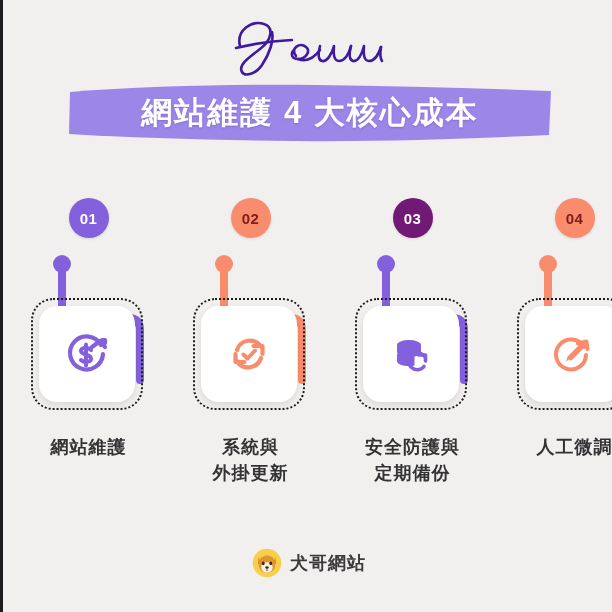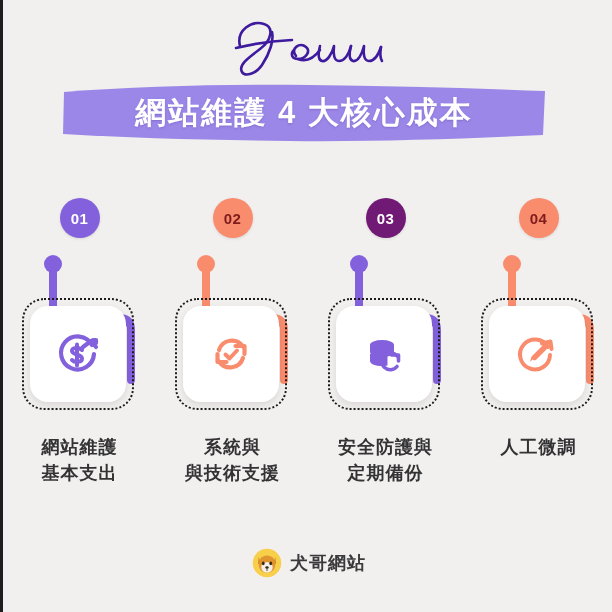--- a/index.html
+++ b/index.html
@@ -31,21 +31,21 @@
     top: 16px;
     width: 612px;
     text-align: center;
     pointer-events: none;
   }
   .script-svg { display: inline-block; }
 
   
   .banner-wrap {
     position: absolute;
-    left: 56px;
+    left: 62px;
     top: 82px;
     width: 490px;
     height: 62px;
   }
   .banner-shape {
     position: absolute;
     inset: 0;
   }
   .banner-title {
     position: absolute;
@@ -71,20 +71,21 @@
     top: 198px;
     width: 612px;
     display: flex;
   }
   .column {
     width: 153px;
     position: relative;
     display: flex;
     flex-direction: column;
     align-items: center;
+    padding-left: 9px;
   }
 
   
   .badge {
     width: 40px;
     height: 40px;
     border-radius: 50%;
     display: flex;
     align-items: center;
     justify-content: center;
@@ -217,21 +218,20 @@
             <path d="M40 17 A16.5 16.5 0 1 0 42 26" fill="none" stroke="#8361dd" stroke-width="4.2" stroke-linecap="round"></path>
             <path d="M31 19 L39 13 L44 19" fill="none" stroke="#8361dd" stroke-width="4.2" stroke-linecap="round" stroke-linejoin="round"></path>
             <path d="M41 12 L44 12 L44 15" fill="none" stroke="#8361dd" stroke-width="4.2" stroke-linecap="round" stroke-linejoin="round"></path>
             <path d="M30 22 C 27 19, 20 19, 20 23 C 20 27, 30 26, 30 30.5 C 30 34.5, 23 35, 20 32" fill="none" stroke="#8361dd" stroke-width="4" stroke-linecap="round"></path>
             <path d="M25 16.5 L25 37.5" fill="none" stroke="#8361dd" stroke-width="4" stroke-linecap="round"></path>
           </svg>
         </div>
       </div>
       <div class="caption">
         <span>網站維護</span>
-        <span class="l2">基本支出</span>
       </div>
     </div>
 
     <div class="column">
       <div class="badge orange" style="background: rgb(249, 140, 109);">02</div>
       <div class="connector">
         <svg class="conn-svg" width="153" height="160" viewBox="0 0 153 160">
           <path d="M50 10 L50 52 Q50 62 60 62 L116 62 Q128 62 128 74 L128 124" fill="none" stroke="#f98c6d" stroke-width="8" stroke-linecap="round"></path>
           <circle cx="50" cy="8" r="9" fill="#f98c6d"></circle>
         </svg>
@@ -241,21 +241,21 @@
             <path d="M14 22 A13.5 13.5 0 0 1 38 18.5" fill="none" stroke="#f98c6d" stroke-width="4.2" stroke-linecap="round"></path>
             <path d="M30.5 18 L39.5 18 L39.5 26" fill="none" stroke="#f98c6d" stroke-width="4.2" stroke-linecap="round" stroke-linejoin="round"></path>
             <path d="M38 30 A13.5 13.5 0 0 1 14 33.5" fill="none" stroke="#f98c6d" stroke-width="4.2" stroke-linecap="round"></path>
             <path d="M21.5 34 L12.5 34 L12.5 26" fill="none" stroke="#f98c6d" stroke-width="4.2" stroke-linecap="round" stroke-linejoin="round"></path>
             <path d="M20.5 26.5 L24.5 30.5 L32 22.5" fill="none" stroke="#f98c6d" stroke-width="4" stroke-linecap="round" stroke-linejoin="round"></path>
           </svg>
         </div>
       </div>
       <div class="caption">
         <span>系統與</span>
-        <span class="l2">與技術支援</span>
+        <span class="l2">外掛更新</span>
       </div>
     </div>
 
     <div class="column">
       <div class="badge purple" style="background: #701a75;">03</div>
       <div class="connector">
         <svg class="conn-svg" width="153" height="160" viewBox="0 0 153 160">
           <path d="M50 10 L50 52 Q50 62 60 62 L116 62 Q128 62 128 74 L128 124" fill="none" stroke="#8361dd" stroke-width="8" stroke-linecap="round"></path>
           <circle cx="50" cy="8" r="9" fill="#8361dd"></circle>
         </svg>

